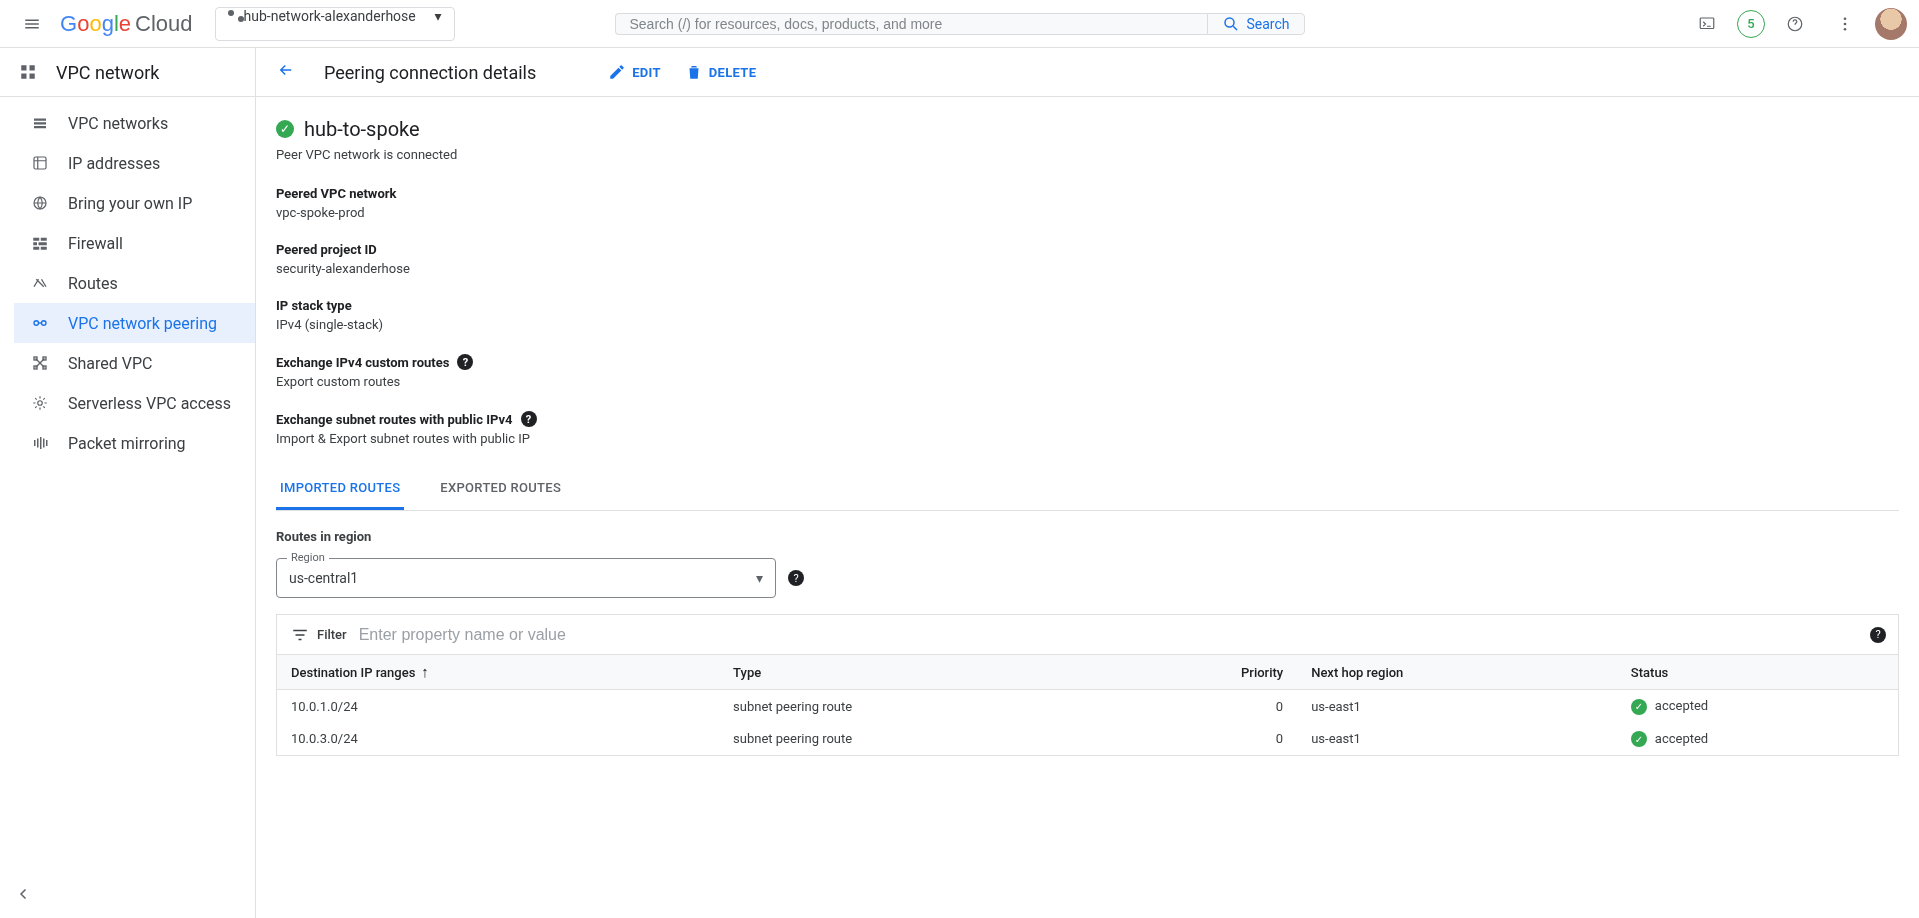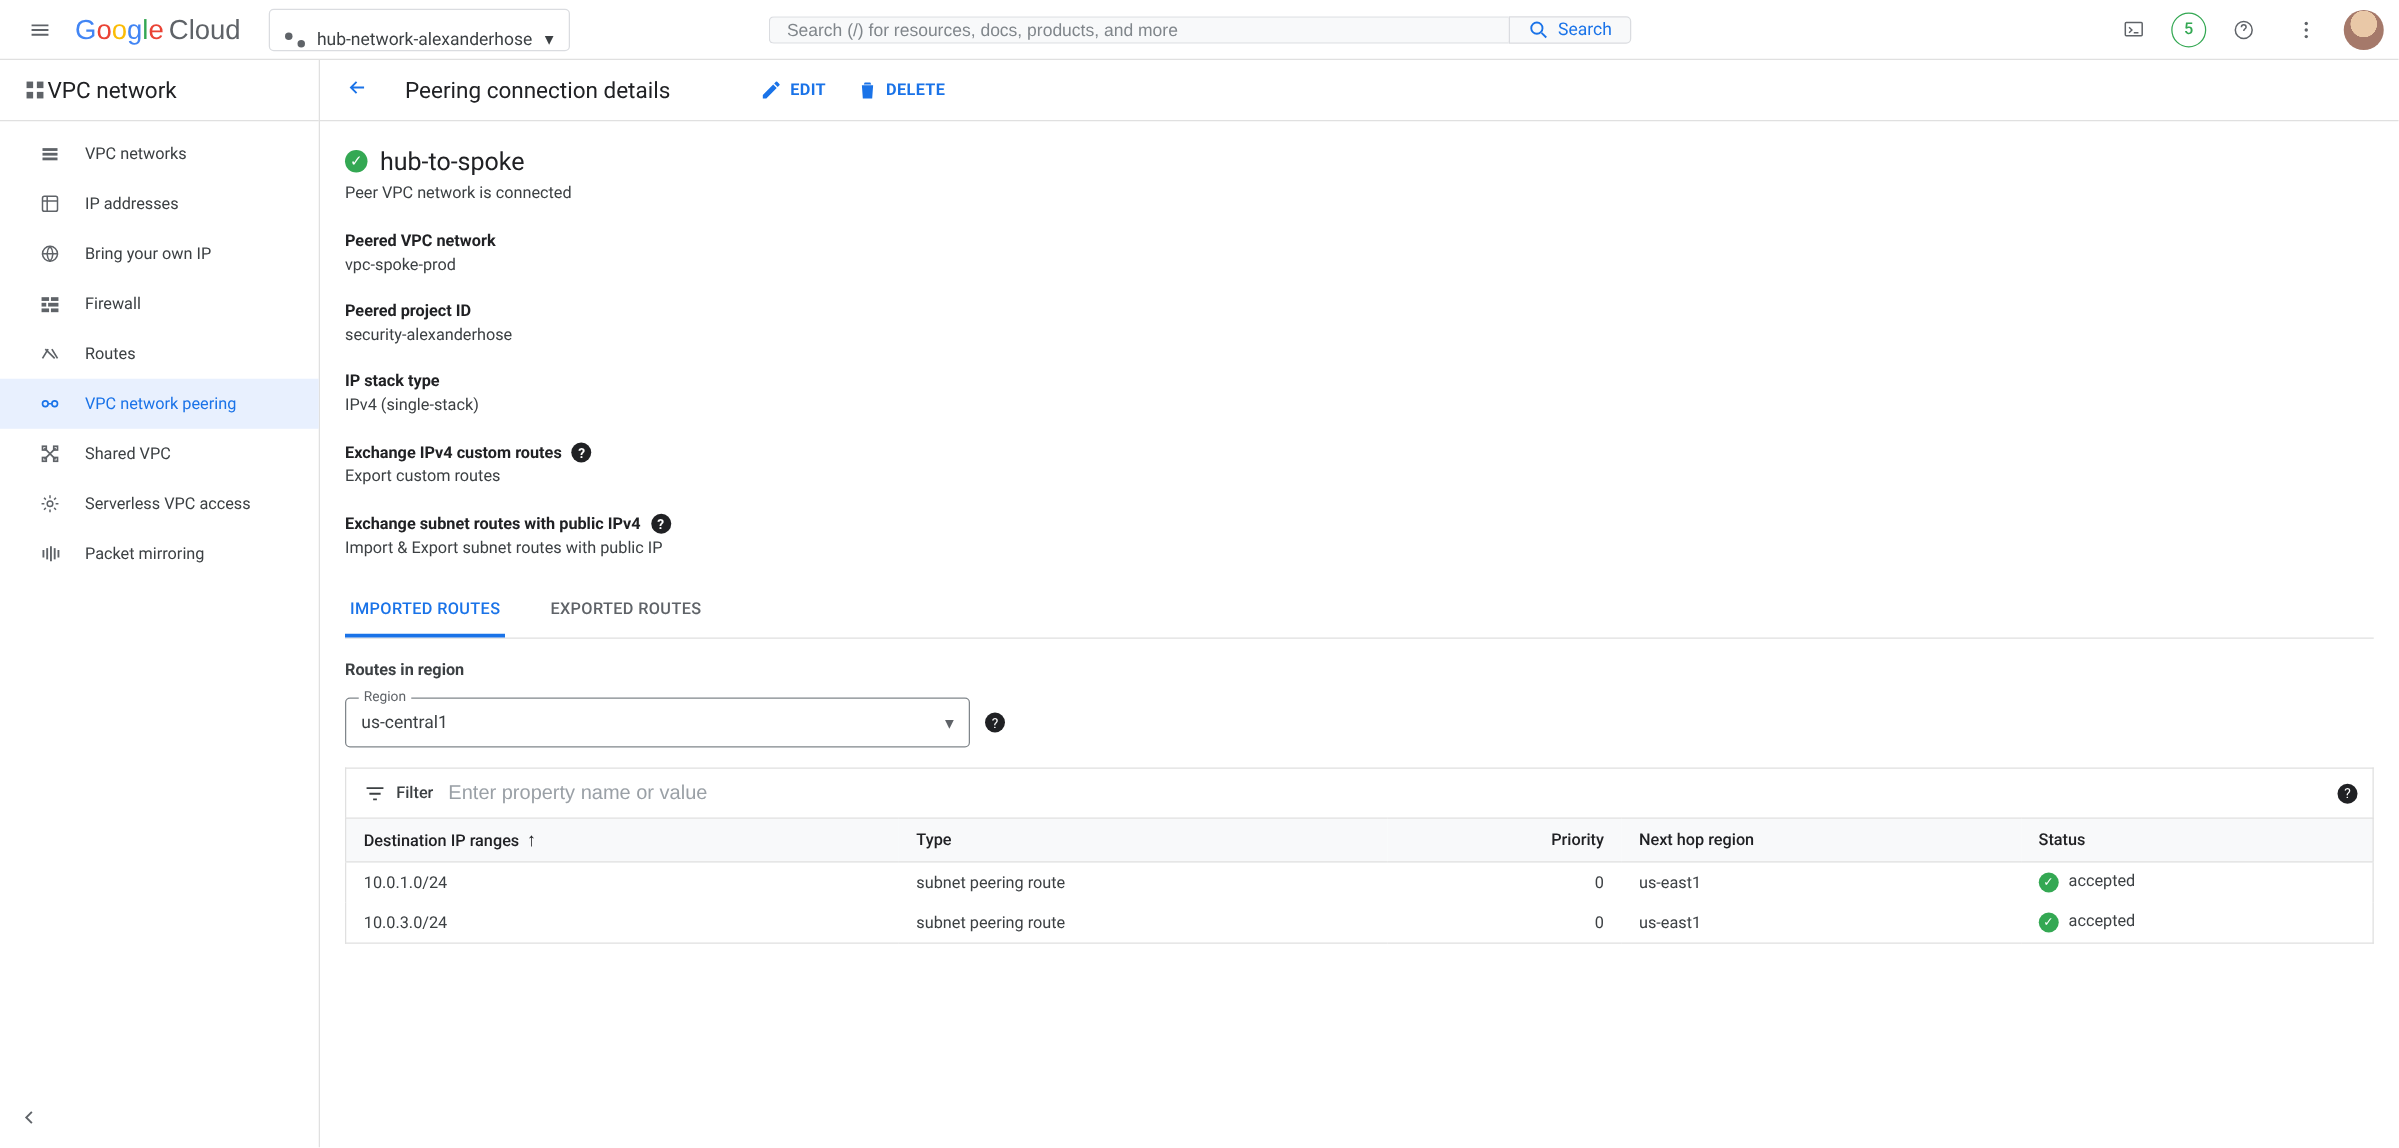--- a/index.html
+++ b/index.html
@@ -30,21 +30,21 @@
   .logo {
     display: flex; align-items: center; gap: 4px;
     font-size: 22px; font-family: "Product Sans", Arial, sans-serif;
     color: #5f6368; cursor: pointer; margin-right: 14px;
   }
   .logo .g-blue  { color:#4285F4; }
   .logo .g-red   { color:#EA4335; }
   .logo .g-yellow{ color:#FBBC05; }
   .logo .g-green { color:#34A853; }
   .project-picker {
-    display: flex; align-items: flex-end; gap: 10px;
+    display: flex; align-items: flex-start; 
     border: 1px solid #dadce0; border-radius: 4px;
     height: 34px; padding: 0 12px; cursor: pointer; font-size: 14px;
     min-width: 240px;
   }
   .project-picker .pp-icon {
     width: 16px; height: 16px; position: relative;
   }
   .project-picker .pp-icon::before,
   .project-picker .pp-icon::after {
     content:""; position:absolute; width:6px; height:6px; border-radius:50%;
@@ -89,29 +89,29 @@
     background: radial-gradient(circle at 50% 35%, #e9c8a7 0 40%, #a5796a 41% 100%);
     cursor:pointer;
   }
   
   .body-wrap { display:flex; height: calc(918px - 48px); }
   .leftnav {
     width: 256px; border-right: 1px solid #e0e0e0;
     display:flex; flex-direction:column; position:relative;
   }
   .leftnav-title {
-    display:flex; align-items:center; 
+    display:flex; align-items:center; gap:18px;
     height: 49px; padding: 0 18px; font-size: 18px; color:#202124;
     border-bottom: 1px solid #e0e0e0;
   }
   .lnicon { width:20px; display:inline-flex; justify-content:center; color:#5f6368; }
   .nav-item {
     display:flex; align-items:center; gap:18px;
-    height: 40px; padding: 0 30px;
-    font-size: 13px; color:#3c4043; cursor:pointer;
+    height: 40px; padding: 0 16px;
+    font-size: 16px; color:#3c4043; cursor:pointer;margin-left:14px;
   }
   .nav-item.active { background:#e8f0fe; color:#1a73e8; }
   .nav-item.active .lnicon { color:#1a73e8; }
   .collapse-btn {
     position:absolute; bottom:8px; left:8px;
     width:32px; height:32px; display:flex;align-items:center;justify-content:center;
     color:#5f6368; cursor:pointer;
   }
   
   .main { flex:1; overflow:auto; }

